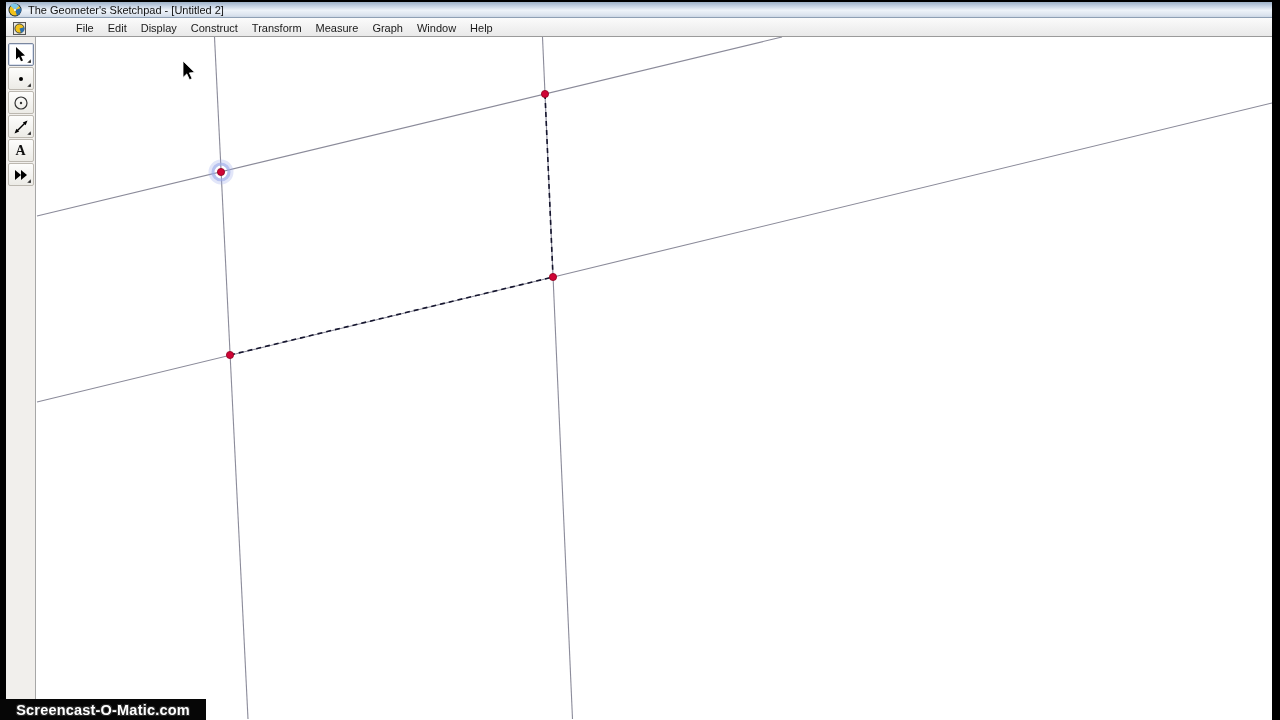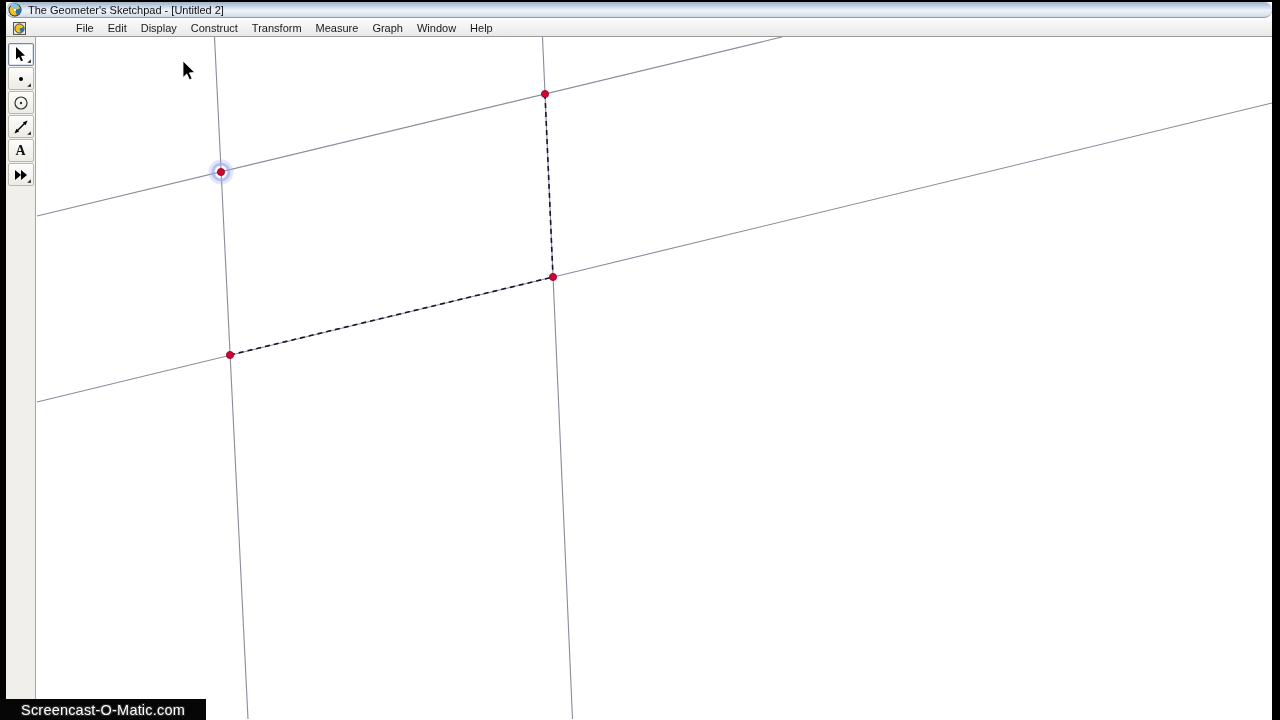--- a/index.html
+++ b/index.html
@@ -7,21 +7,21 @@
               font-family:"Liberation Sans", sans-serif; }
   .frame { position:absolute; left:0; top:0; width:1280px; height:720px; background:#000; }
 
   .window { position:absolute; left:6px; top:2px; width:1266px; height:718px;
             background:#fff; display:flex; flex-direction:column; }
 
   
   .titlebar { height:16px; flex:0 0 16px; display:flex; align-items:center;
               padding-left:2px;
               background:linear-gradient(180deg,#9db1c8 0%,#c7d4e5 28%,#eef3f9 55%,#dde5ef 85%,#cdd8e6 100%);
-              border-bottom:1px solid #8fa0b4;border-radius:8px; }
+              border-bottom:1px solid #8fa0b4; }
   .titlebar .ttext { font-size:11px; color:#111; margin-left:6px; white-space:nowrap; }
   .app-icon { width:14px; height:14px; display:inline-block; }
 
   
   .menubar { height:19px; flex:0 0 19px; display:flex; align-items:center;
              padding-left:7px;
              background:linear-gradient(180deg,#fbfbfb 0%,#f3f3f3 45%,#e9e9e9 100%);
              border-bottom:1px solid #9a9a9a;gap:39px; }
   .doc-icon { width:13px; height:13px; margin-right:4px; display:inline-block; }
   .mi { font-size:11px; color:#1a1a1a; padding:2px 7px; cursor:default; }
@@ -40,21 +40,21 @@
              border-left:3px solid transparent; border-top:3px solid transparent;
              border-bottom:3px solid #333; border-right:3px solid #333;
              transform:scale(.6); }
   .textA { font-family:"Liberation Serif", serif; font-weight:bold; font-size:14px; color:#111; line-height:1; }
 
   .canvas { position:relative; flex:1; background:#fff; overflow:hidden; }
   .canvas svg { position:absolute; left:0; top:0; }
 
   
   .watermark { position:absolute; left:0px; top:699px; width:206px; height:21px;
-               background:#060606; color:#fff; font-weight:normal; font-size:14.5px;
+               background:#060606; color:#fff; font-weight:bold; font-size:14.5px;
                display:flex; align-items:center; justify-content:center;
                letter-spacing:.2px;
                text-shadow:1px 1px 0 #2a2a2a,-1px -1px 0 #2a2a2a,1px -1px 0 #2a2a2a,-1px 1px 0 #2a2a2a; }
 
   
   .edge-right { position:absolute; right:0; top:0; width:8px; height:720px; background:#000; }
   .edge-top { position:absolute; left:0; top:0; width:1280px; height:2px; background:#000; }
   .edge-left { position:absolute; left:0; top:0; width:6px; height:720px; background:#000; }
 </style>
 </head>

